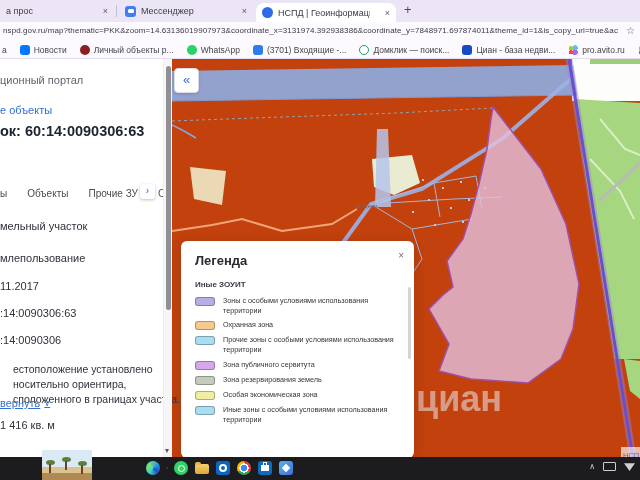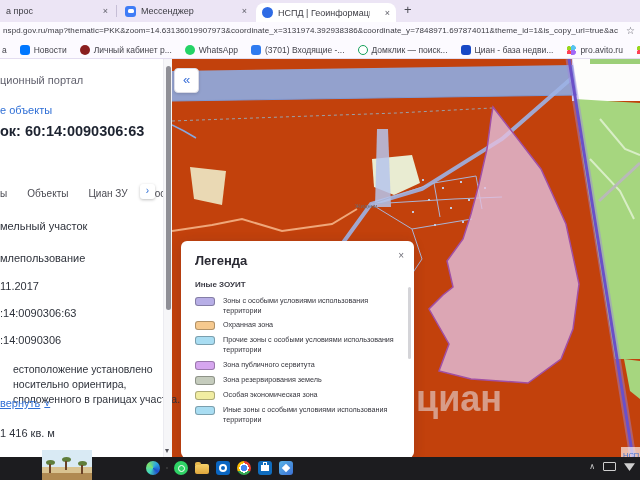--- a/index.html
+++ b/index.html
@@ -48,21 +48,21 @@
   .sb-portal{top:15px;font-size:11px;color:#62626e;}
   .sb-link{color:#2f6fd6;font-size:11px;}
   .sb-back{top:45px;}
   .sb-head{top:64px;font-size:14.5px;font-weight:bold;color:#1d2330;}
   .sb-tabs{top:129px;display:flex;gap:20px;font-size:10px;color:#4a4a52;width:163px;overflow:hidden;}
   .sb-more{position:absolute;left:140px;top:125px;width:15px;height:15px;background:#fff;border-radius:3px;
            box-shadow:0 1px 3px rgba(0,0,0,.25);color:#2f6fd6;font-size:10px;text-align:center;line-height:14px;}
   .sb-row{font-size:11px;color:#2e323b;}
   .sb-note{top:303px;font-size:10.5px;color:#2e323b;line-height:15px;padding-left:13px;}
   .sb-expand{top:338px;display:flex;gap:4px;align-items:center;text-decoration:underline;}
-  .sb-area{top:360px;margin-top:8px;}
+  .sb-area{top:360px;}
   .sb-scroll{position:absolute;left:163px;top:59px;width:9px;height:399px;background:#f6f6f8;border-left:1px solid #ececf1;box-sizing:border-box;}
   .sb-thumb{position:absolute;left:2px;top:7px;width:5px;height:244px;background:#8f8f96;border-radius:3px;}
   .sb-down{position:absolute;left:1px;bottom:3px;font-size:8px;color:#55555c;}
 
   
   .map{position:absolute;left:172px;top:59px;width:564px;height:399px;background:#c2410c;overflow:hidden;}
   .collapse-btn{position:absolute;left:174px;top:68px;width:23px;height:23px;background:#fff;border:1px solid #dcdce6;
                 border-radius:4px;box-shadow:0 1px 3px rgba(0,0,0,.15);color:#3a6fd8;font-size:13px;
                 text-align:center;line-height:21px;z-index:6;}
   .attrib{position:absolute;left:621px;top:447px;font-size:7.5px;color:#3f6fd1;background:rgba(255,255,255,.65);
@@ -142,21 +142,21 @@
   </div>
 
   <div class="bookmarks">
     <span class="bm">а</span>
     <span class="bm">
       <span class="bmicon bi-vk"></span>
       <span>Новости</span>
     </span>
     <span class="bm">
       <span class="bmicon bi-red"></span>
-      <span>Личный кабинет р...</span>
+      <span>Личный объекты р...</span>
     </span>
     <span class="bm">
       <span class="bmicon bi-wa"></span>
       <span>WhatsApp</span>
     </span>
     <span class="bm">
       <span class="bmicon bi-mail"></span>
       <span>(3701) Входящие -...</span>
     </span>
     <span class="bm">
@@ -284,21 +284,21 @@
     <div class="lg-scroll"></div>
   </div>
 
   <div class="sidebar">
     <div class="sb sb-portal">ционный портал</div>
     <div class="sb sb-link sb-back">е объекты</div>
     <div class="sb sb-head">ок: 60:14:0090306:63</div>
     <div class="sb sb-tabs">
       <span>ы</span>
       <span>Объекты</span>
-      <span>Циан ЗУ</span>
+      <span>Прочие ЗУ</span>
       <span>Соста</span>
     </div>
     <div class="sb-more">
       <span>›</span>
     </div>
     <div class="sb sb-row" style="top:161px;">мельный участок</div>
     <div class="sb sb-row" style="top:193px;">млепользование</div>
     <div class="sb sb-row" style="top:221px;">11.2017</div>
     <div class="sb sb-row" style="top:248px;">:14:0090306:63</div>
     <div class="sb sb-row" style="top:275px;">:14:0090306</div>

